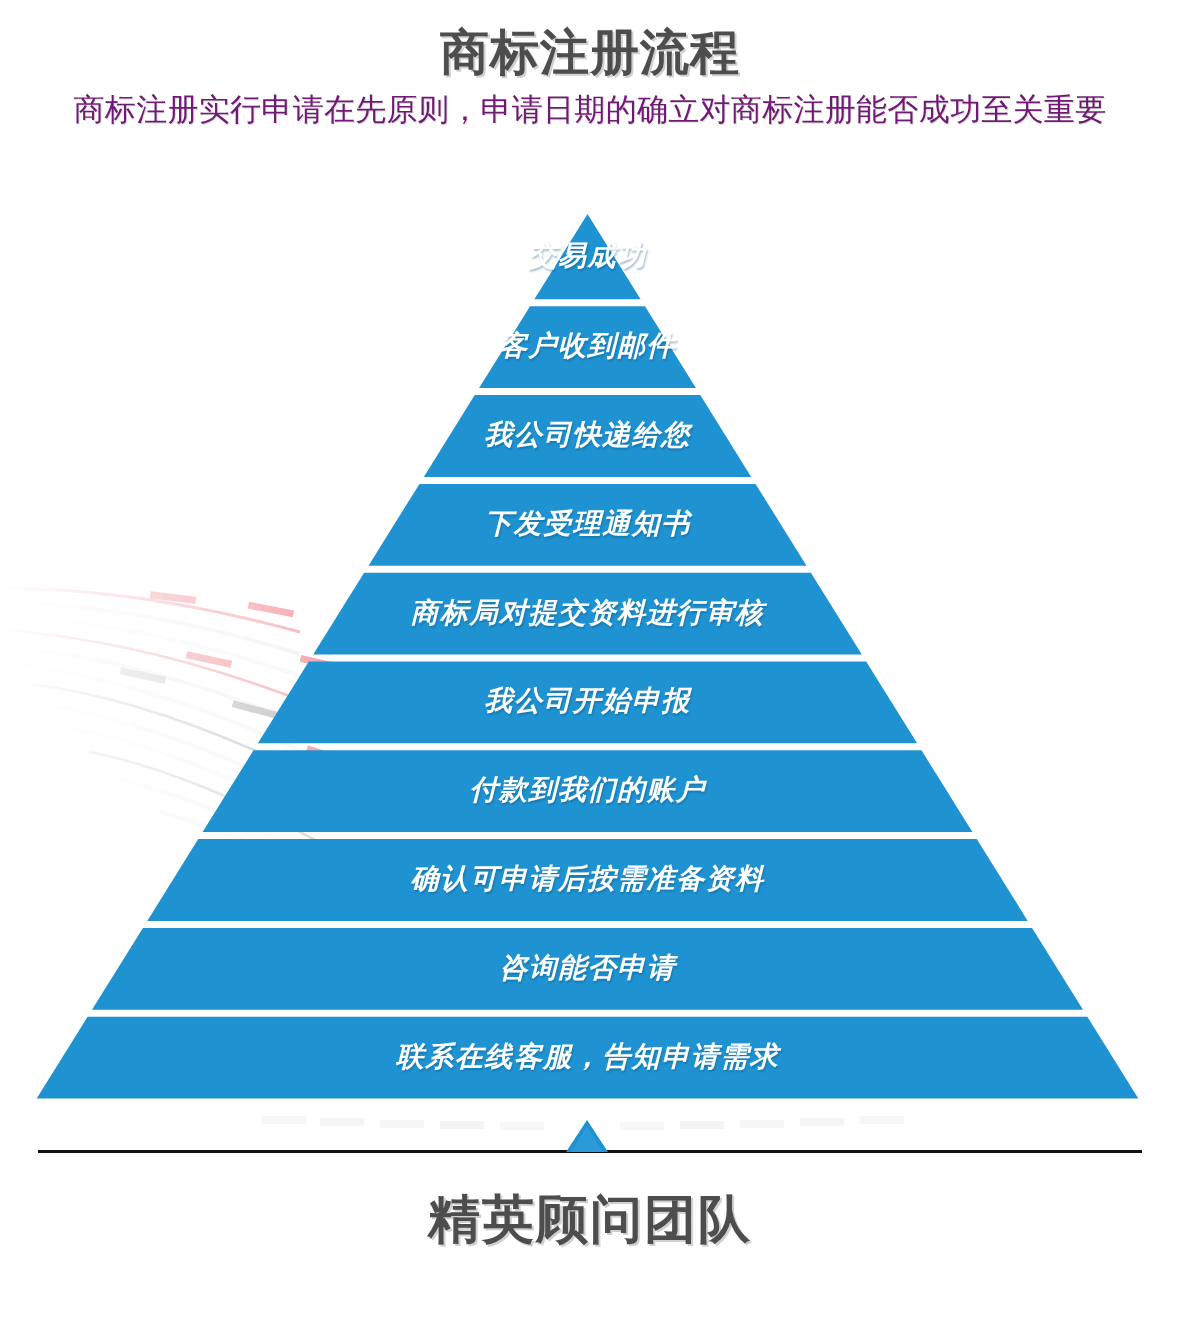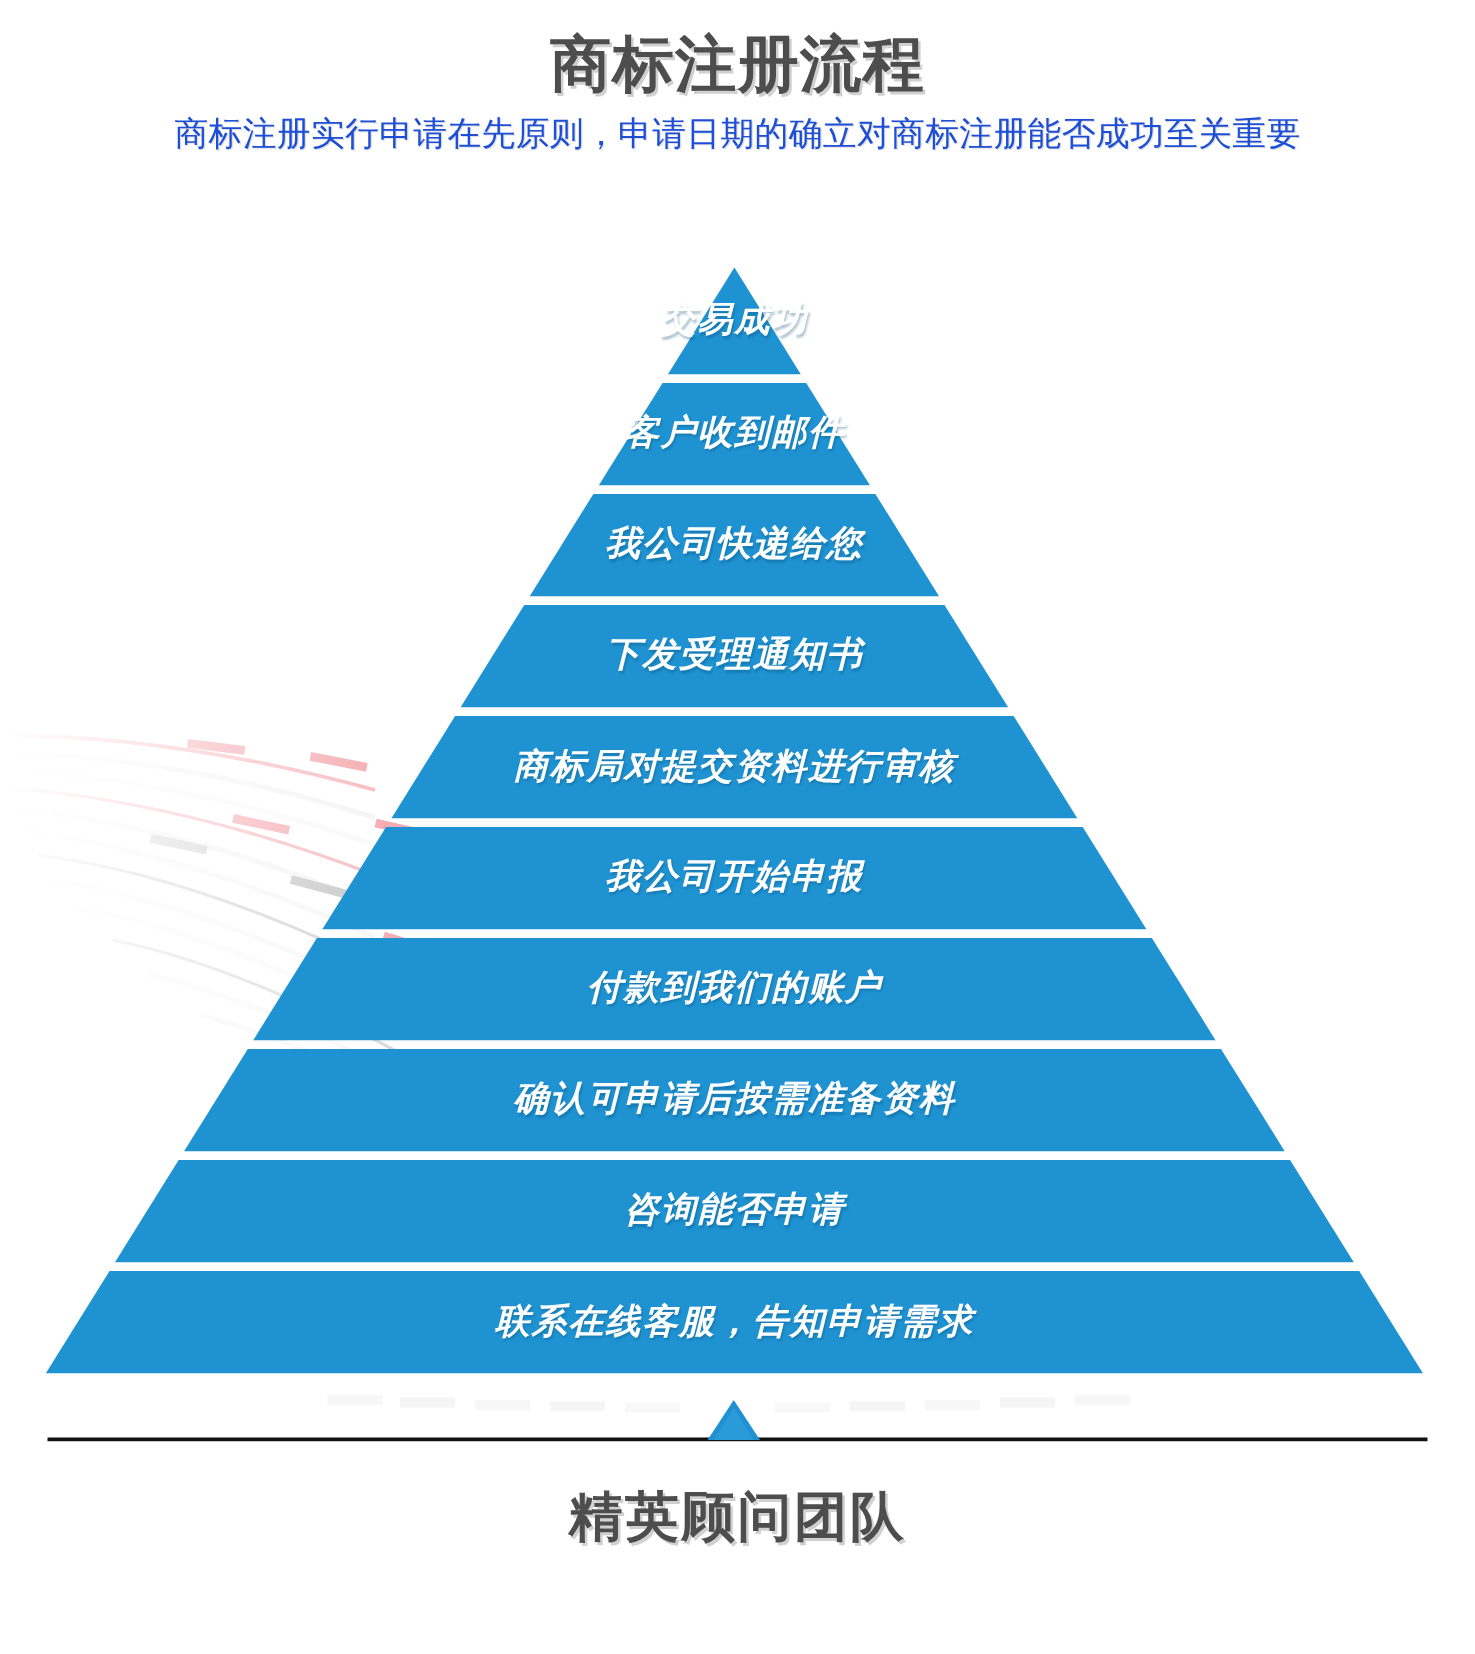--- a/index.html
+++ b/index.html
@@ -51,24 +51,24 @@
     line-height: 1.0;
     font-weight: bold;
     color: #4d4d4d;
     letter-spacing: 1px;
     text-shadow: 2px 2px 0 rgba(170,170,170,0.55);
     font-family: "Liberation Sans", "DejaVu Sans", sans-serif;
   }
   .page-subtitle {
     margin: 0;
     padding-top: 14px;
-    font-size: 27px;
+    font-size: 31px;
     line-height: 1.2;
     font-weight: normal;
-    color: #1d4ed8;
+    color: #701a75;
     letter-spacing: 0.3px;
     text-shadow: 1px 1px 0 rgba(190,190,190,0.5);
   }
 
   
   #pyramid-wrap {
     position: absolute;
     left: 0;
     top: 0;
     width: 1180px;
@@ -122,21 +122,21 @@
     border-right: 16px solid transparent;
     border-bottom: 26px solid #2a9ad8;
     z-index: 5;
   }
   .footer-title {
     position: absolute;
     left: 0;
     top: 1185px;
     width: 1180px;
     text-align: center;
-    font-size: 43px;
+    font-size: 52px;
     font-weight: bold;
     color: #4d4d4d;
     letter-spacing: 2px;
     text-shadow: 2px 2px 0 rgba(170,170,170,0.55);
     z-index: 3;
     font-family: "Liberation Sans", "DejaVu Sans", sans-serif;
   }
 </style>
 </head>
 <body>

